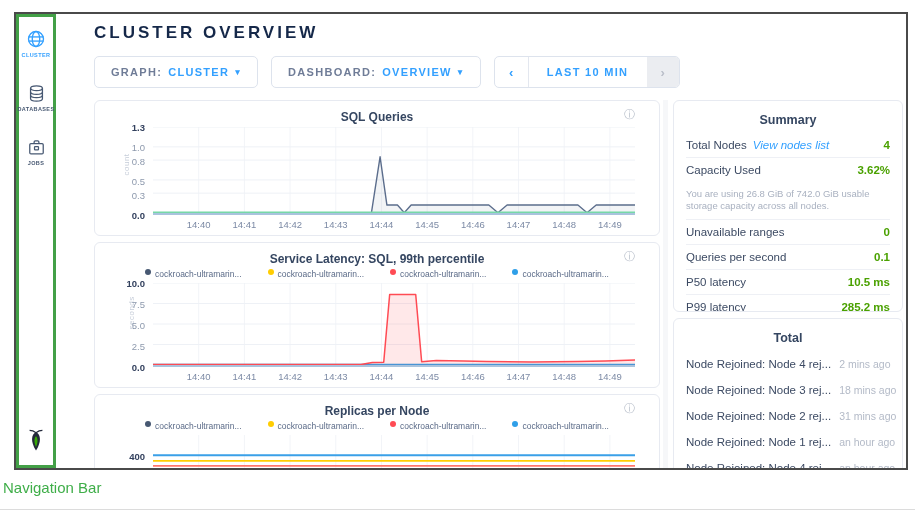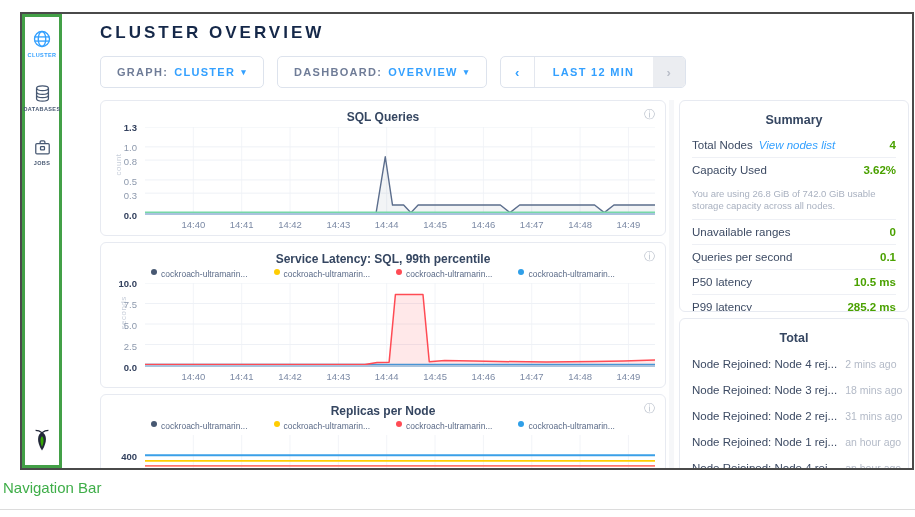--- a/index.html
+++ b/index.html
@@ -1,20 +1,20 @@
 <!DOCTYPE html>
 <html><head>
 <meta charset="utf-8">
 <style>
   * { margin:0; padding:0; box-sizing:border-box; }
   body { font-family:"Liberation Sans", sans-serif; background:#fff; }
   .canvas { position:relative; width:915px; height:517px; background:#fff; overflow:hidden; }
 
   
-  .window { position:absolute; left:20px; top:12px; width:894px; height:458px;
+  .window { position:absolute; left:14px; top:12px; width:894px; height:458px;
             border:2px solid #4a4a4a; background:#fff; display:flex; overflow:hidden; }
 
   
   .sidebar { flex:none; width:40px; border:3px solid #43a047; background:#fff;
              display:flex; flex-direction:column; align-items:center; padding-top:12px; }
   .nav-item { display:flex; flex-direction:column; align-items:center; gap:3px;
               margin-bottom:26px; cursor:pointer; }
   .nav-item .lbl { font-size:5.5px; font-weight:bold; letter-spacing:.4px; color:#475872; }
   .nav-item.active .lbl { color:#33a0ff; }
   .nav-icon svg { display:block; }
@@ -42,21 +42,21 @@
   
   .content-row { display:flex; }
   .charts-col { width:567px; display:flex; flex-direction:column; gap:6px; }
   .col-gap { width:13px; position:relative; }
   .scroll-track { position:absolute; top:0; bottom:-100px; left:3px; width:5px; background:#f6f7f9; }
   .right-col { width:230px; display:flex; flex-direction:column; gap:6px; }
 
   .card { background:#fff; border:1px solid #e7eaf1; border-radius:6px; position:relative; }
 
   
-  .chart-card { padding:6px 10px 4px; }
+  .chart-card { padding:6px 24px 4px; }
   .chart-head { position:relative; height:18px; text-align:center; }
   .chart-title { font-size:12px; font-weight:bold; color:#354661; }
   .info-icon { position:absolute; right:0; top:0; color:#b6bdc9; font-size:11px; cursor:pointer; }
   .legend { display:flex; justify-content:center; gap:26px; height:14px; align-items:center; }
   .leg-item { display:flex; gap:4px; font-size:8.5px; color:#5b6b88; }
   .leg-dot { width:6px; height:6px; border-radius:50%; display:inline-block; }
   .plot-row { display:flex; position:relative; margin-top:2px; }
   .ylabel { position:absolute; left:-4px; top:50%; transform:rotate(-90deg) translateX(50%);
             transform-origin:center; font-size:8px; color:#c6cdd9; letter-spacing:.5px; }
   .yticks { position:relative; width:34px; flex:none; }
@@ -150,21 +150,21 @@
           <span class="dd-value">CLUSTER</span>
           <span class="caret">▾</span>
         </div>
         <div class="dropdown">
           <span class="dd-label">DASHBOARD:</span>
           <span class="dd-value">OVERVIEW</span>
           <span class="caret">▾</span>
         </div>
         <div class="timesel">
           <span class="seg prev">‹</span>
-          <span class="seg range">LAST 12 MIN</span>
+          <span class="seg range">LAST 10 MIN</span>
           <span class="seg next">›</span>
         </div>
       </div>
 
       <div class="content-row">
 
         <div class="charts-col">
 
           <div class="card chart-card" id="chart-card-0">
             <div class="chart-head">

